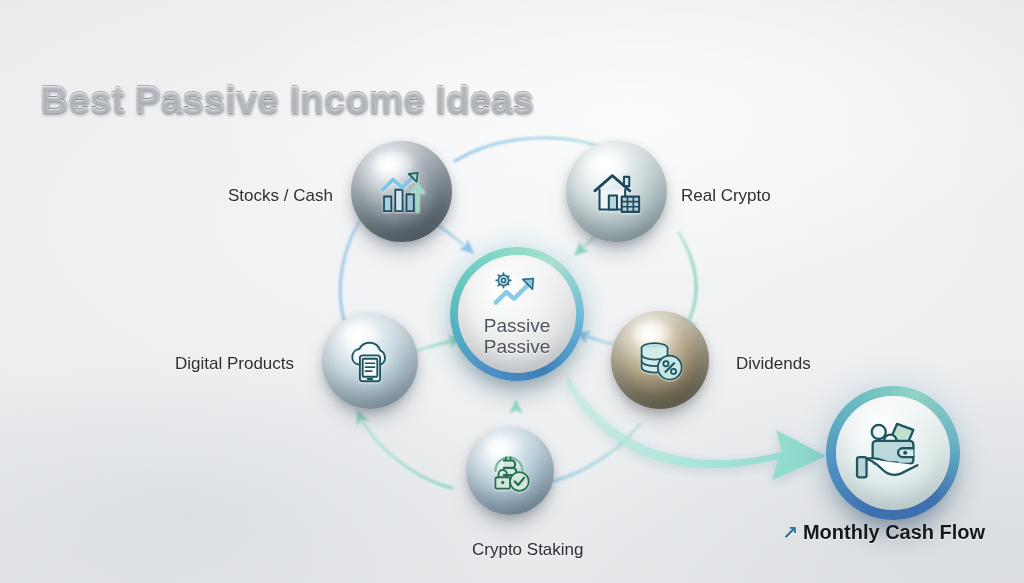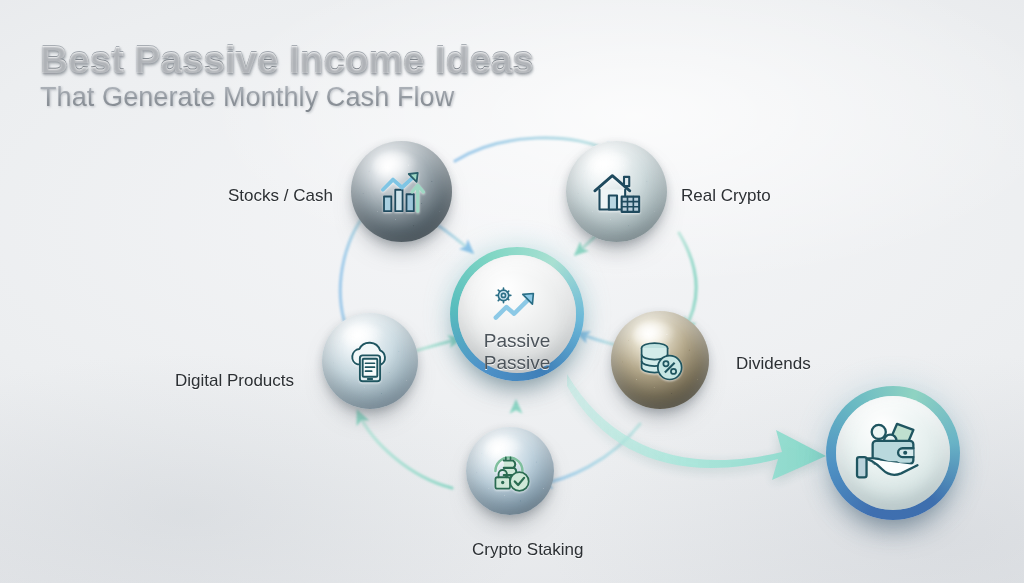--- a/index.html
+++ b/index.html
@@ -26,20 +26,21 @@
 
   
   .titles{position:absolute;left:40px;top:38px;z-index:9;}
   .t-main{
     font-size:39px;font-weight:bold;letter-spacing:-0.2px;
     color:#8d9299;line-height:1.06;
     background:linear-gradient(180deg,#b9bec4 0%,#9aa0a7 40%,#6f757c 62%,#9ba1a8 100%);
     -webkit-background-clip:text;background-clip:text;-webkit-text-fill-color:transparent;
     text-shadow:0 2px 2px rgba(120,126,133,.55),0 1px 0 rgba(255,255,255,.9);
     filter:drop-shadow(1px 2px 1px rgba(130,136,143,.55));
+    margin-top:40px;
   }
   .t-sub{
     margin-top:4px;font-size:27px;font-weight:normal;letter-spacing:.1px;
     color:#8f949b;line-height:1.1;
     background:linear-gradient(180deg,#b4b9c0 0%,#8f959c 55%,#7e848b 100%);
     -webkit-background-clip:text;background-clip:text;-webkit-text-fill-color:transparent;
     filter:drop-shadow(1px 1px 1px rgba(140,146,153,.5));
   }
 
   
@@ -104,21 +105,21 @@
   .center-ring{
     position:absolute;border-radius:50%;
     background:conic-gradient(from 215deg,#4f93c9,#58bdbd,#7fd6c4,#a9e0d2,#6bb8d8,#3f7fb8,#4f93c9);
     box-shadow:0 16px 26px -10px rgba(70,90,104,.6),0 0 26px rgba(110,190,200,.35);
     display:flex;align-items:center;justify-content:center;
   }
   .center-face{
     border-radius:50%;
     background:radial-gradient(circle at 40% 28%, #ffffff 0%, #f3f4f4 32%, #e3e5e5 62%, #cfd2d3 88%, #c3c7c8 100%);
     box-shadow:inset 0 -8px 18px rgba(90,98,105,.25),inset 0 8px 16px rgba(255,255,255,.9);
-    display:flex;flex-direction:column;align-items:center;justify-content:flex-end;
+    display:flex;flex-direction:column;align-items:center;justify-content:center;
   }
   .center-label{
     font-size:19px;line-height:1.12;color:#4c545b;text-align:center;margin-top:4px;
     text-shadow:0 1px 0 rgba(255,255,255,.9);
   }
   
   .cash-ring{
     position:absolute;border-radius:50%;
     background:conic-gradient(from 200deg,#3f6fb0,#4f92c4,#69b9c3,#8fd3c2,#69b3c6,#3e6fae,#3f6fb0);
     box-shadow:0 18px 28px -10px rgba(60,80,100,.6),0 0 30px rgba(120,180,200,.3);
@@ -143,21 +144,20 @@
   #flow{position:absolute;inset:0;z-index:4;pointer-events:none;}
   #flowtop{position:absolute;inset:0;z-index:7;pointer-events:none;}
 </style>
 </head>
 <body>
 
 <div id="stage">
 
   <div class="titles">
     <div class="t-main">Best Passive Income Ideas</div>
-    <div class="t-sub">That Generate Monthly Cash Flow</div>
   </div>
 
   <svg id="flow" viewBox="0 0 1024 583">
     <defs>
       <linearGradient id="gBlue" x1="0" y1="0" x2="1" y2="0">
         <stop offset="0%" stop-color="#9cc8ea" stop-opacity=".95"></stop>
         <stop offset="100%" stop-color="#bfe4e2" stop-opacity=".95"></stop>
       </linearGradient>
       <linearGradient id="gMint" x1="0" y1="0" x2="1" y2="0">
         <stop offset="0%" stop-color="#bfe6dd" stop-opacity=".95"></stop>
@@ -290,21 +290,21 @@
         <g stroke="#1f5560" stroke-width="1.7" stroke-linejoin="round" stroke-linecap="round">
           <path d="M13,27 A7,7 0 0,1 14.5,13.4 A10,10 0 0,1 33,14.6 A7,7 0 0,1 34,27 Z" fill="#f2f8f9"></path>
           <rect x="15" y="19" width="18" height="23" rx="2.5" fill="#e4f0f2"></rect>
           <rect x="17.5" y="22" width="13" height="16" rx="1" fill="#f7fbfb"></rect>
           <path d="M20,26 L28,26 M20,29.5 L28,29.5 M20,33 L25.5,33" stroke-width="1.5"></path>
           <path d="M22,40 L26,40" stroke-width="1.6"></path>
         </g>
       </svg>
     </div>
   </div>
-  <div class="lbl" style="left:175px;top:371px;">Digital Products</div>
+  <div class="lbl" style="left:175px;top:354px;">Digital Products</div>
 
   <div class="node" style="left:450px;top:247px;z-index:7;">
     <div class="center-ring" style="width:134px;height:134px;position:relative;">
       <div class="center-face" style="width:118px;height:118px;">
         <svg width="54" height="40" viewBox="0 0 56 40">
           <g stroke="#2a6e86" stroke-width="1.7" stroke-linejoin="round" stroke-linecap="round">
             <g fill="#cfe7f2">
               <circle cx="14" cy="9" r="5.4"></circle>
               <path d="M14,1.4 L14,3.2 M14,14.8 L14,16.6 M6.4,9 L8.2,9 M19.8,9 L21.6,9
                        M8.6,3.6 L9.9,4.9 M18.1,12.1 L19.4,13.4 M19.4,4.6 L18.1,5.9 M9.9,13.1 L8.6,14.4"></path>
@@ -334,14 +334,17 @@
             <path d="M43,22.5 L35,22.5 A3.2,3.2 0 0,0 35,29 L43,29" fill="#d6eaec"></path>
             <circle cx="37" cy="25.8" r="1.5" fill="#1f5560" stroke="none"></circle>
             <path d="M6,30 L14,30 C19,30 22,33 26,33 L31,33 A2.6,2.6 0 0,1 31,38 L22,38" fill="#fbfefe"></path>
             <path d="M6,30 C11,30 16,34 20,38 C24,42 29,43 34,41 L46,35" fill="#fbfefe"></path>
             <rect x="1.5" y="29" width="7" height="15" rx="1.6" fill="#b9d2db"></rect>
           </g>
         </svg>
       </div>
     </div>
   </div>
+  <div class="lbl lbl-strong" style="left:782px;top:521px;">
+    <span class="arrow-glyph">↗</span><span>Monthly Cash Flow</span>
+  </div>
 
 </div>
 
 </body></html>

